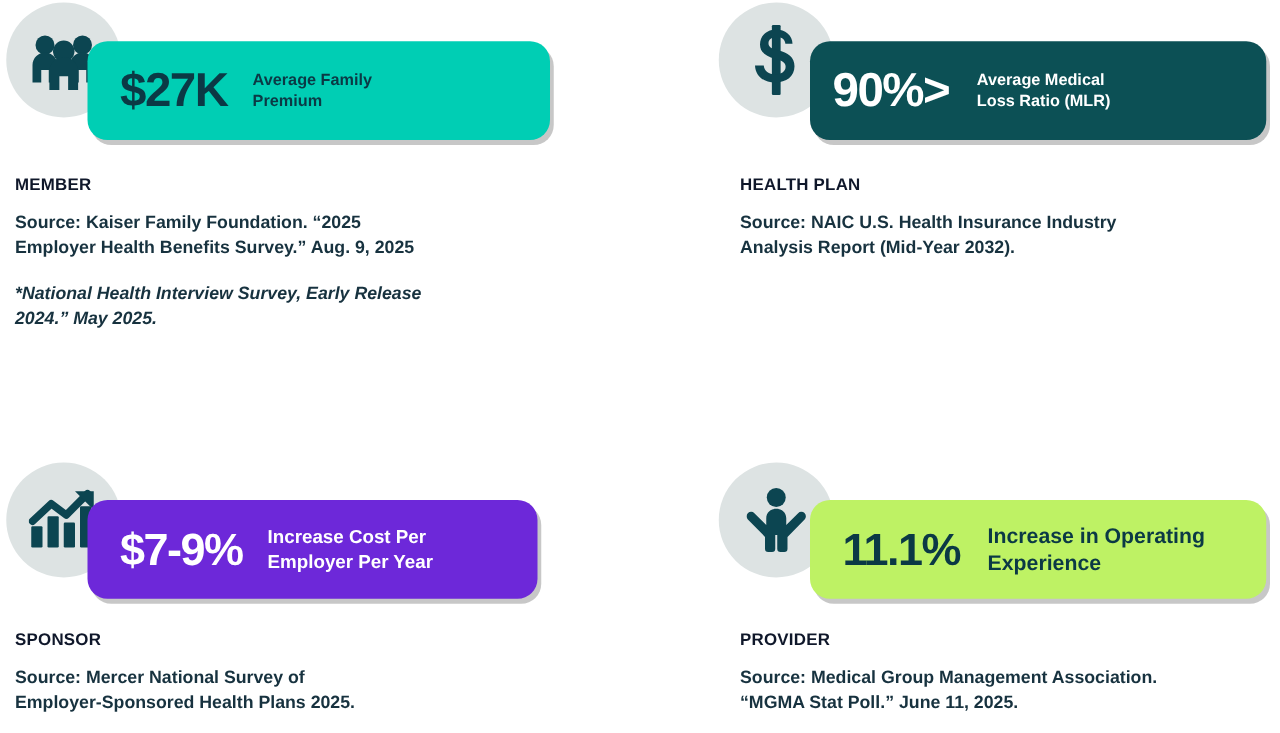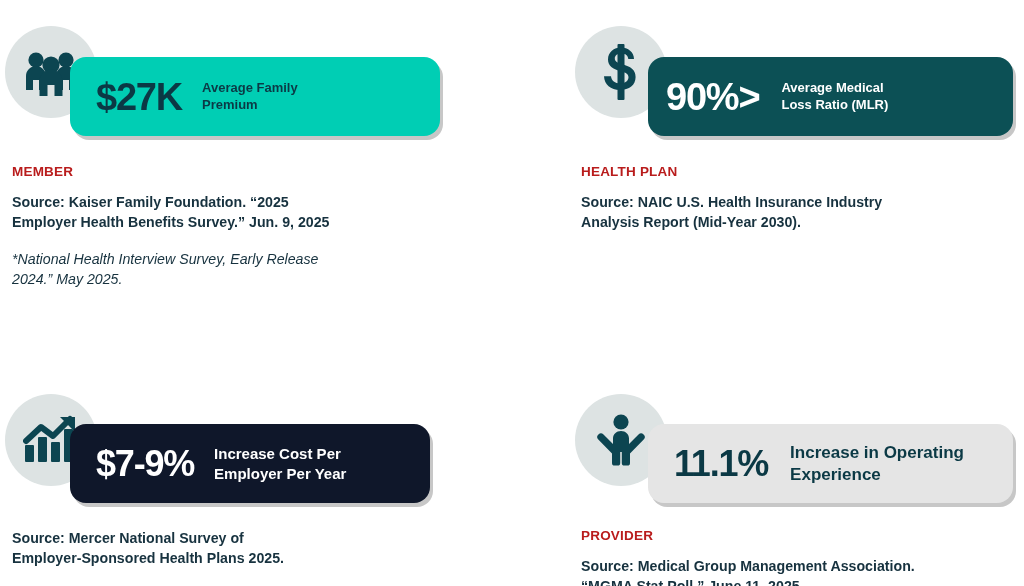--- a/index.html
+++ b/index.html
@@ -19,21 +19,20 @@
   .grid {
     position: absolute;
     inset: 0;
   }
 
   
   .quadrant {
     position: absolute;
     width: 512px;
     height: 293px;
-    margin-top: 24px;
   }
   .q-tl { left: 0;   top: 0;   }
   .q-tr { left: 570px; top: 0; width: 454px; }
   .q-bl { left: 0;   top: 368px; }
   .q-br { left: 570px; top: 368px; width: 454px; }
 
   
   .icon-circle {
     position: absolute;
     left: 5px;
@@ -87,55 +86,55 @@
   }
   .q-tr .stat-label { margin-left: 22px; }
   .q-bl .stat-label { margin-left: 20px; font-size: 15px; }
   .q-br .stat-label { margin-left: 22px; font-size: 17px; }
 
   
   .pill-teal   { background: #00CEB4; }
   .pill-teal   .stat-value, .pill-teal   .stat-label { color: #0B3945; }
   .pill-dark   { background: #0C5055; }
   .pill-dark   .stat-value, .pill-dark   .stat-label { color: #ffffff; }
-  .pill-orange { background: #0f172a; }
+  .pill-orange { background: #6d28d9; }
   .pill-orange .stat-value, .pill-orange .stat-label { color: #ffffff; }
-  .pill-yellow { background: #e5e5e5; }
+  .pill-yellow { background: #bef264; }
   .pill-yellow .stat-value, .pill-yellow .stat-label { color: #0B3945; }
 
   
   .caption-block {
     position: absolute;
     left: 12px;
     top: 140px;
     width: 420px;
   }
-  .q-tr .caption-block, .q-br .caption-block { left: 11px; width: 420px; }
+  .q-tr .caption-block, .q-br .caption-block { left: 22px; width: 420px; }
   .q-bl .caption-block, .q-br .caption-block { top: 136px; }
 
   .role-label {
     font-size: 13.5px;
     font-weight: 900;
     letter-spacing: 0.2px;
-    color: #b91c1c;
+    color: #0f172a;
     margin: 0 0 13px 0;
     text-transform: uppercase;
   }
   .source-text {
     font-size: 14.2px;
     font-weight: 700;
     line-height: 1.42;
     color: #17323F;
     margin: 0;
     white-space: pre-line;
   }
   .source-text .lead { font-weight: 800; }
   .footnote-text {
     font-size: 14.2px;
-    font-weight: 400;
+    font-weight: 700;
     font-style: italic;
     line-height: 1.42;
     color: #17323F;
     margin: 17px 0 0 0;
     white-space: pre-line;
   }
 </style>
 </head>
 <body>
 
@@ -158,21 +157,21 @@
 
     <div class="stat-pill pill-teal">
       <span class="stat-value">$27K</span>
       <span class="stat-label">Average Family
 Premium</span>
     </div>
 
     <div class="caption-block">
       <div class="role-label">MEMBER</div>
       <p class="source-text"><span class="lead">Source:</span><span> Kaiser Family Foundation. “2025
-Employer Health Benefits Survey.” Jun. 9, 2025</span></p>
+Employer Health Benefits Survey.” Aug. 9, 2025</span></p>
       <p class="footnote-text">*National Health Interview Survey, Early Release
 2024.” May 2025.</p>
     </div>
   </div>
 
   <div class="quadrant q-tr">
 
     <div class="icon-circle">
       <svg width="40" height="56" viewBox="0 0 40 56" aria-hidden="true">
         <g fill="#0C4551">
@@ -184,21 +183,21 @@
 
     <div class="stat-pill pill-dark">
       <span class="stat-value">90%&gt;</span>
       <span class="stat-label">Average Medical
 Loss Ratio (MLR)</span>
     </div>
 
     <div class="caption-block">
       <div class="role-label">HEALTH PLAN</div>
       <p class="source-text"><span class="lead">Source:</span><span> NAIC U.S. Health Insurance Industry
-Analysis Report (Mid-Year 2030).</span></p>
+Analysis Report (Mid-Year 2032).</span></p>
     </div>
   </div>
 
   <div class="quadrant q-bl">
 
     <div class="icon-circle">
       <svg width="56" height="50" viewBox="0 0 56 50" aria-hidden="true">
         <g fill="#0C4551">
           <rect x="2" y="30" width="9" height="17" rx="1"></rect>
           <rect x="15" y="22" width="9" height="25" rx="1"></rect>
@@ -210,20 +209,21 @@
       </svg>
     </div>
 
     <div class="stat-pill pill-orange">
       <span class="stat-value">$7-9%</span>
       <span class="stat-label">Increase Cost Per
 Employer Per Year</span>
     </div>
 
     <div class="caption-block">
+      <div class="role-label">SPONSOR</div>
       <p class="source-text"><span class="lead">Source:</span><span> Mercer National Survey of
 Employer-Sponsored Health Plans 2025.</span></p>
     </div>
   </div>
 
   <div class="quadrant q-br">
 
     <div class="icon-circle">
       <svg width="48" height="52" viewBox="0 0 48 52" aria-hidden="true">
         <g fill="#0C4551">

